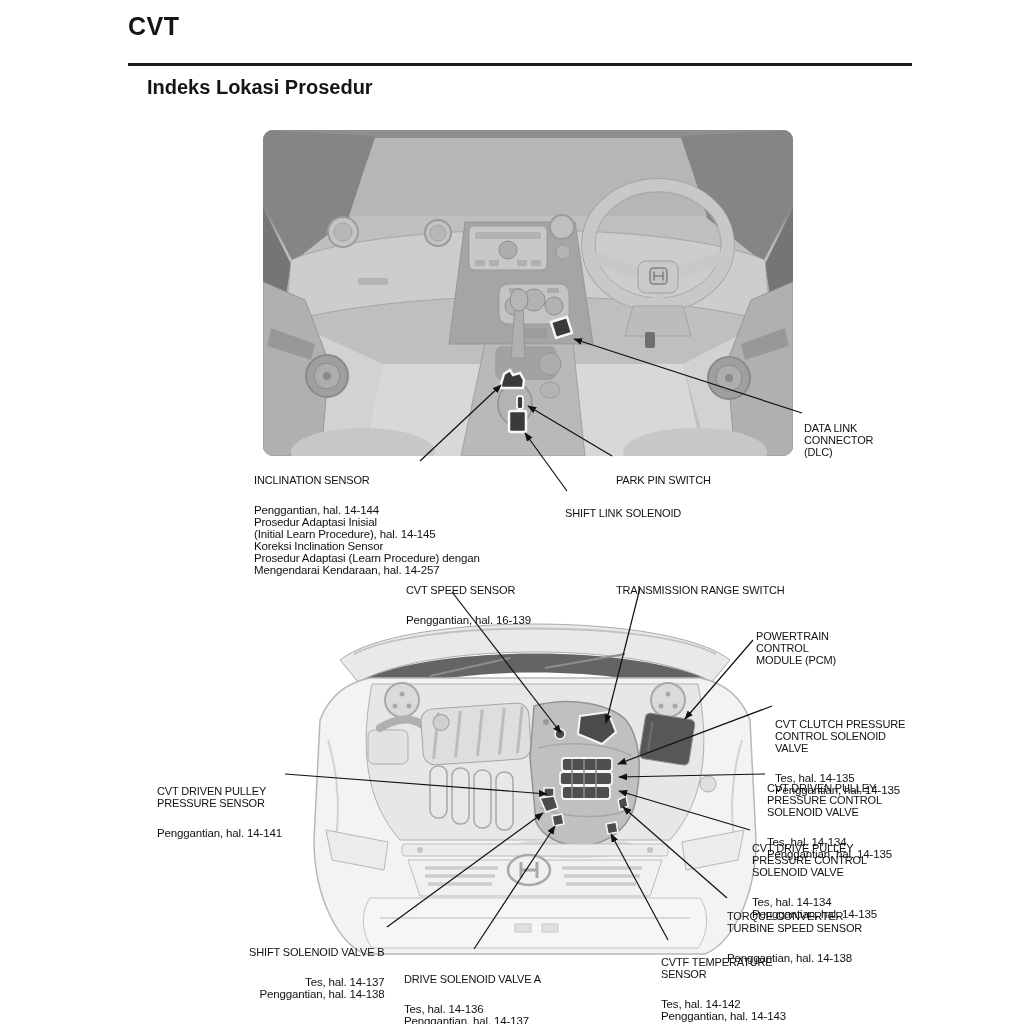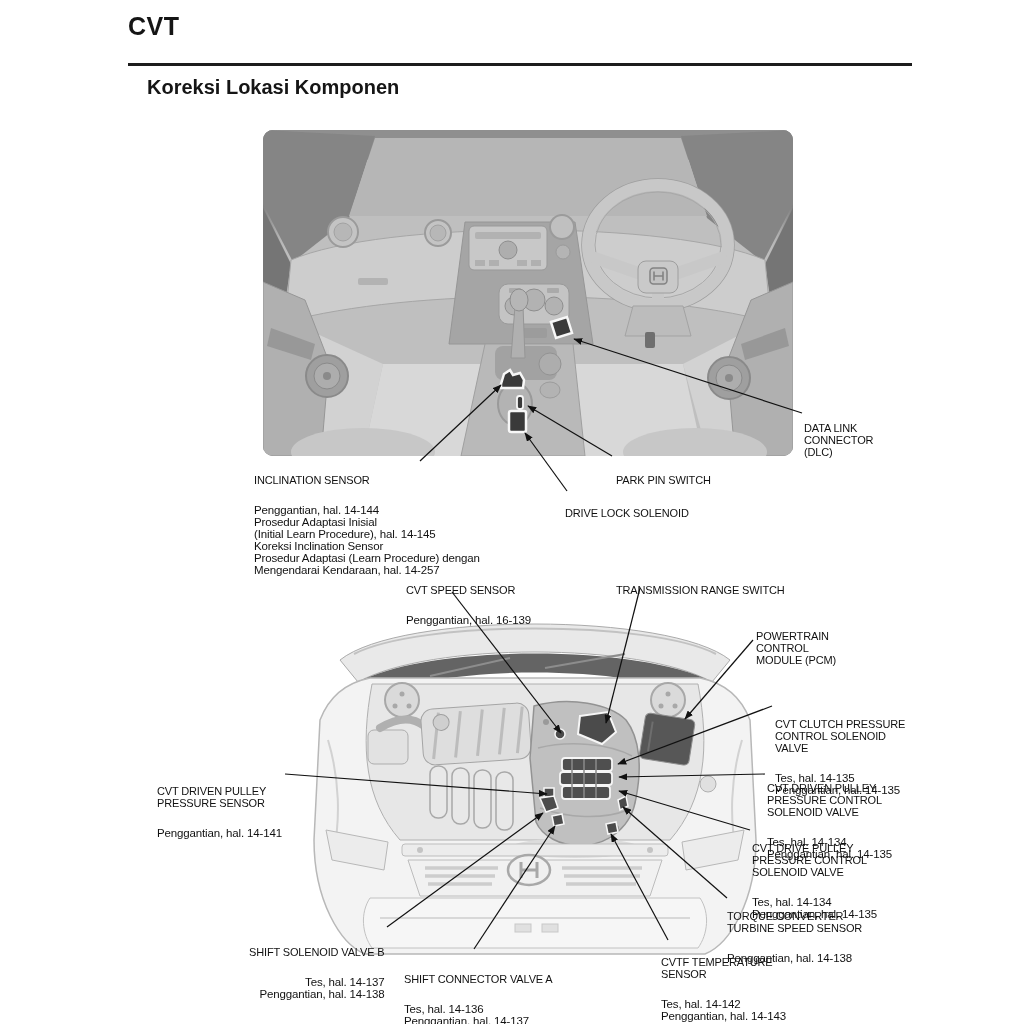--- a/index.html
+++ b/index.html
@@ -29,21 +29,21 @@
     position:absolute;z-index:6;color:#111;white-space:pre-line;
   }
   .lt{font-weight:normal;font-size:11px;line-height:12px;letter-spacing:-0.15px;}
   .ld{font-size:11.5px;line-height:12px;letter-spacing:-0.15px;}
 </style>
 </head>
 <body>
 
 <div class="page-title">CVT</div>
 <div class="rule"></div>
-<div class="section-title">Koreksi Lokasi Komponen</div>
+<div class="section-title">Indeks Lokasi Prosedur</div>
 
 <div class="fig" id="fig1wrap">
 <svg width="530" height="326" viewBox="0 0 530 326">
 
   <path d="M0,0 H530 V36 Q265,16 0,36 Z" fill="#8f8f8f"></path>
   <polygon points="0,0 112,6 86,88 30,132 0,74" fill="#858585"></polygon>
   <polygon points="530,0 418,6 444,88 500,132 530,74" fill="#858585"></polygon>
   <polygon points="112,8 418,8 444,86 86,86" fill="#b6b6b6"></polygon>
   <polygon points="0,78 28,134 16,212 0,222" fill="#757575"></polygon>
   <polygon points="530,78 502,134 514,212 530,222" fill="#757575"></polygon>
@@ -272,21 +272,21 @@
 Prosedur Adaptasi Inisial
 (Initial Learn Procedure), hal. 14-145
 Koreksi Inclination Sensor
 Prosedur Adaptasi (Learn Procedure) dengan
 Mengendarai Kendaraan, hal. 14-257</div>
 </div>
 <div class="label" style="left:616px;top:456px;">
   <div class="lt">PARK PIN SWITCH</div>
 </div>
 <div class="label" style="left:565px;top:489px;">
-  <div class="lt">DRIVE LOCK SOLENOID</div>
+  <div class="lt">SHIFT LINK SOLENOID</div>
 </div>
 <div class="label" style="left:804px;top:404px;">
   <div class="lt">DATA LINK
 CONNECTOR
 (DLC)</div>
 </div>
 
 <div class="label" style="left:406px;top:566px;">
   <div class="lt">CVT SPEED SENSOR</div>
   <div class="ld">Penggantian, hal. 16-139</div>
@@ -335,16 +335,16 @@
   <div class="lt">CVT DRIVEN PULLEY
 PRESSURE SENSOR</div>
   <div class="ld">Penggantian, hal. 14-141</div>
 </div>
 <div class="label" style="left:249px;top:928px;text-align:right;">
   <div class="lt">SHIFT SOLENOID VALVE B</div>
   <div class="ld">Tes, hal. 14-137
 Penggantian, hal. 14-138</div>
 </div>
 <div class="label" style="left:404px;top:955px;">
-  <div class="lt">SHIFT CONNECTOR VALVE A</div>
+  <div class="lt">DRIVE SOLENOID VALVE A</div>
   <div class="ld">Tes, hal. 14-136
 Penggantian, hal. 14-137</div>
 </div>
 
 </body></html>

